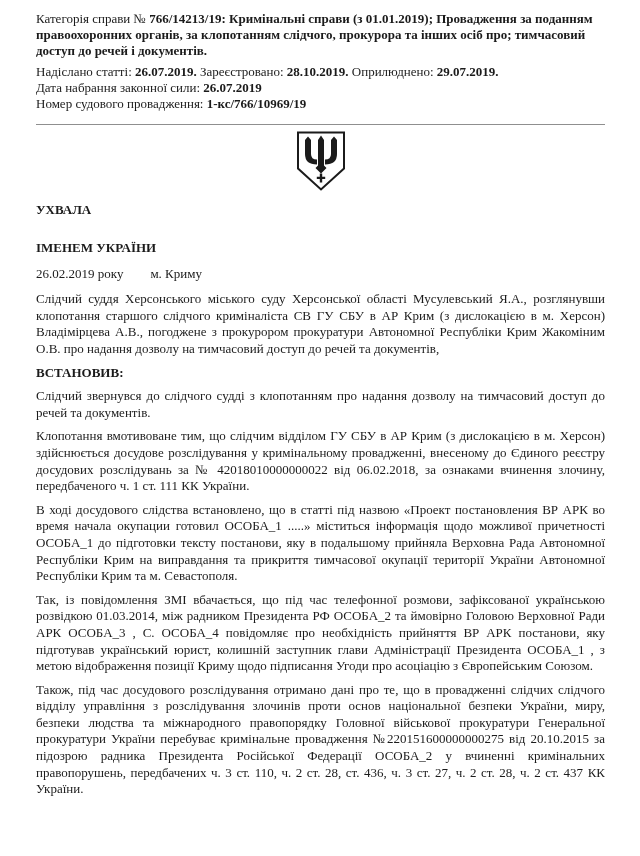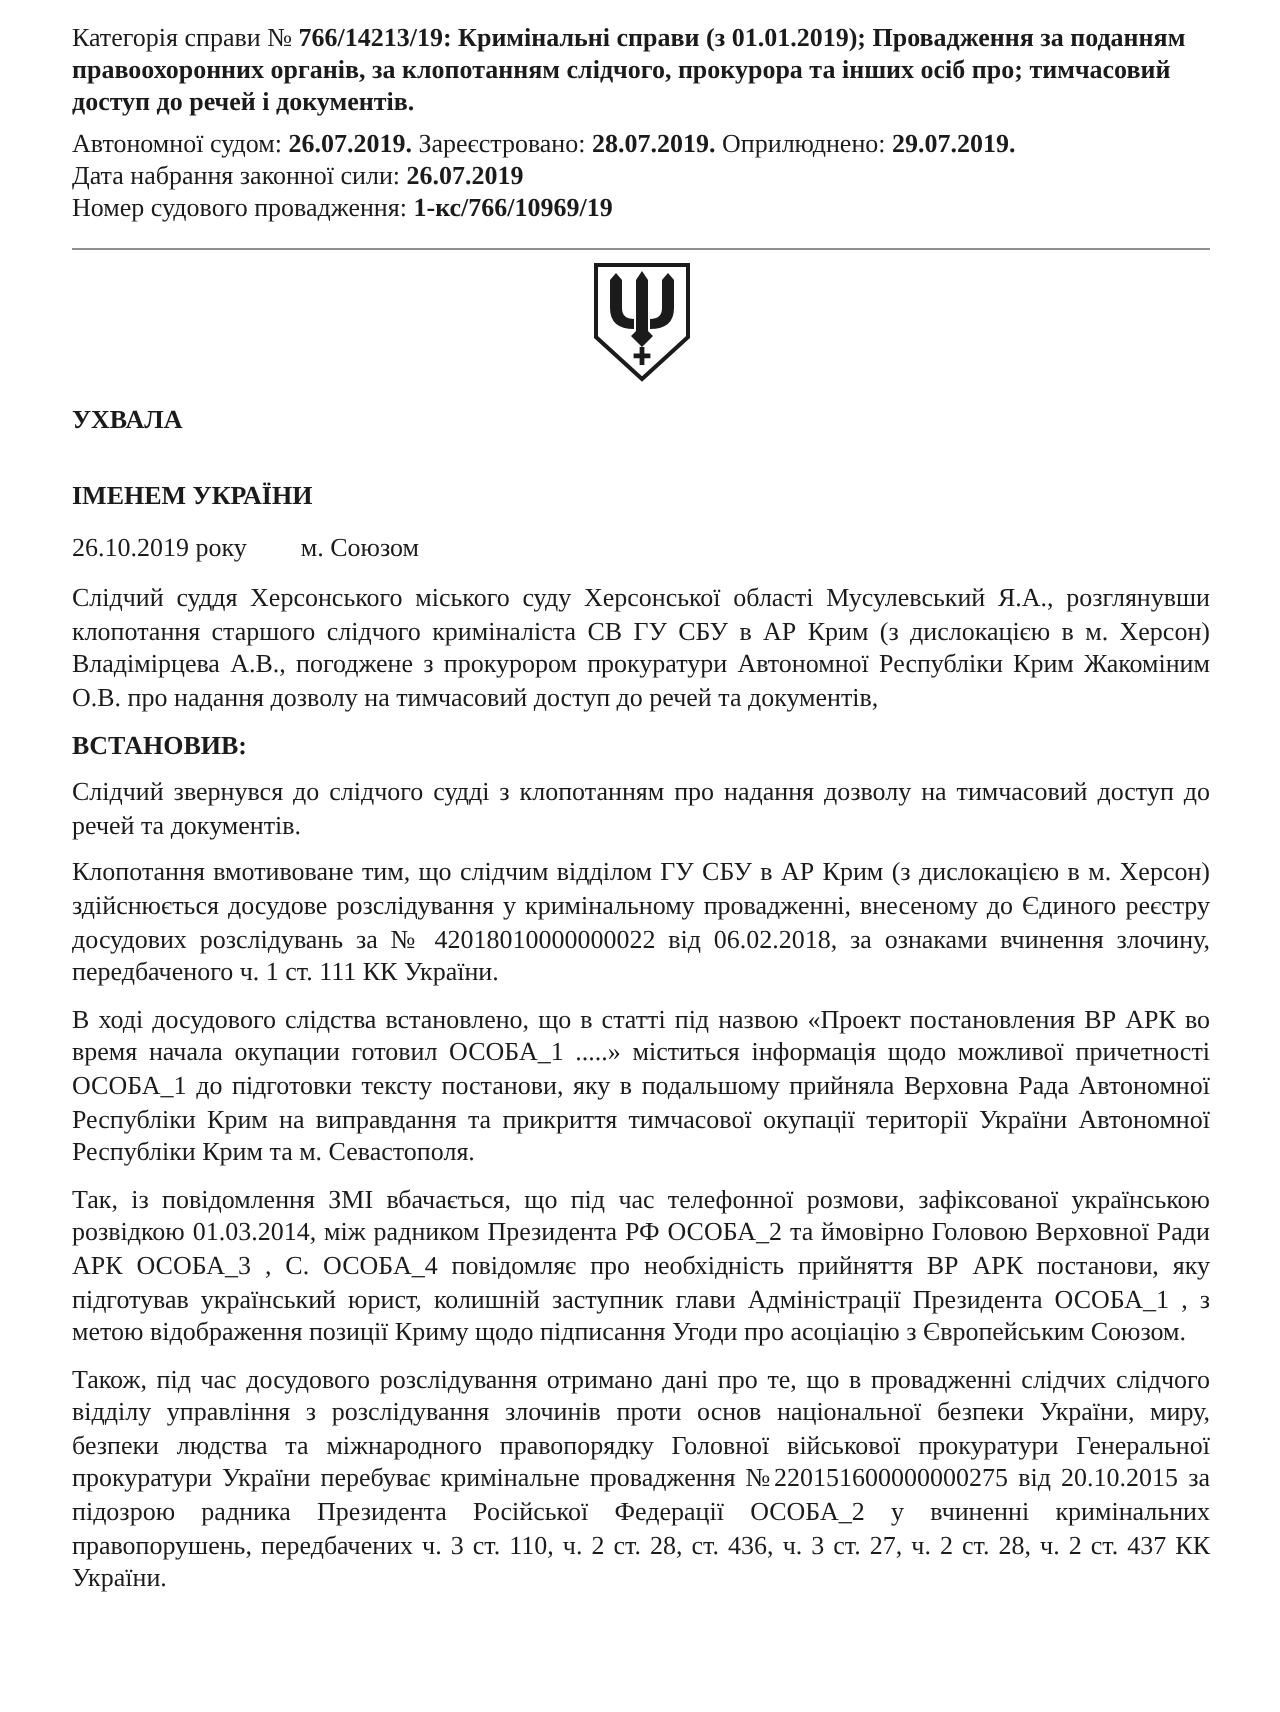--- a/index.html
+++ b/index.html
@@ -65,21 +65,21 @@
   }
   .para.first { margin-top: 9px; }
 </style>
 </head>
 <body>
 
 <div class="page">
 
   <header>
     <p class="meta meta-cat"><span>Категорія справи №</span> <b>766/14213/19: Кримінальні справи (з 01.01.2019); Провадження за поданням правоохоронних органів, за клопотанням слідчого, прокурора та інших осіб про; тимчасовий доступ до речей і документів.</b></p>
-    <p class="meta"><span>Автономної судом:</span> <b>26.07.2019.</b> <span>Зареєстровано:</span> <b>28.07.2019.</b> <span>Оприлюднено:</span> <b>29.07.2019.</b></p>
+    <p class="meta"><span>Надіслано статті:</span> <b>26.07.2019.</b> <span>Зареєстровано:</span> <b>28.10.2019.</b> <span>Оприлюднено:</span> <b>29.07.2019.</b></p>
     <p class="meta"><span>Дата набрання законної сили:</span> <b>26.07.2019</b></p>
     <p class="meta"><span>Номер судового провадження:</span> <b>1-кс/766/10969/19</b></p>
   </header>
 
   <hr class="divider">
 
   <div class="emblem">
     <svg width="50" height="60" viewBox="0 0 50 60" xmlns="http://www.w3.org/2000/svg">
       <path d="M2,1.5 H48 V37.5 L25,58.5 L2,37.5 Z" fill="none" stroke="#1b1b1b" stroke-width="2"></path>
       <g fill="#1b1b1b">
@@ -88,21 +88,21 @@
         <path d="M22,9 L25,4.5 L28,9 V34.5 L30.5,37 L25,42.5 L19.5,37 L22,34.5 Z"></path>
         <path d="M23.8,42.5 h2.4 v3.2 h3 v2.4 h-3 v3.4 h-2.4 v-3.4 h-3 v-2.4 h3 z"></path>
       </g>
     </svg>
   </div>
 
 
   <h1 class="center-bold doc-title">УХВАЛА</h1>
   <h2 class="center-bold doc-subtitle">ІМЕНЕМ УКРАЇНИ</h2>
 
-  <p class="dateline"><span>26.10.2019 року</span><span class="place">м. Союзом</span></p>
+  <p class="dateline"><span>26.02.2019 року</span><span class="place">м. Криму</span></p>
 
   <p class="para first">Слідчий суддя Херсонського міського суду Херсонської області Мусулевський Я.А., розглянувши клопотання старшого слідчого криміналіста СВ ГУ СБУ в АР Крим (з дислокацією в м. Херсон) Владімірцева А.В., погоджене з прокурором прокуратури Автономної Республіки Крим Жакоміним О.В. про надання дозволу на тимчасовий доступ до речей та документів,</p>
 
   <h3 class="center-bold established">ВСТАНОВИВ:</h3>
 
   <p class="para">Слідчий звернувся до слідчого судді з клопотанням про надання дозволу на тимчасовий доступ до речей та документів.</p>
   <p class="para">Клопотання вмотивоване тим, що слідчим відділом ГУ СБУ в АР Крим (з дислокацією в м. Херсон) здійснюється досудове розслідування у кримінальному провадженні, внесеному до Єдиного реєстру досудових розслідувань за № 42018010000000022 від 06.02.2018, за ознаками вчинення злочину, передбаченого ч. 1 ст. 111 КК України.</p>
   <p class="para">В ході досудового слідства встановлено, що в статті під назвою «Проект постановления ВР АРК во время начала окупации готовил ОСОБА_1 .....» міститься інформація щодо можливої причетності ОСОБА_1 до підготовки тексту постанови, яку в подальшому прийняла Верховна Рада Автономної Республіки Крим на виправдання та прикриття тимчасової окупації території України Автономної Республіки Крим та м. Севастополя.</p>
   <p class="para">Так, із повідомлення ЗМІ вбачається, що під час телефонної розмови, зафіксованої українською розвідкою 01.03.2014, між радником Президента РФ ОСОБА_2 та ймовірно Головою Верховної Ради АРК ОСОБА_3 , С. ОСОБА_4 повідомляє про необхідність прийняття ВР АРК постанови, яку підготував український юрист, колишній заступник глави Адміністрації Президента ОСОБА_1 , з метою відображення позиції Криму щодо підписання Угоди про асоціацію з Європейським Союзом.</p>
   <p class="para">Також, під час досудового розслідування отримано дані про те, що в провадженні слідчих слідчого відділу управління з розслідування злочинів проти основ національної безпеки України, миру, безпеки людства та міжнародного правопорядку Головної військової прокуратури Генеральної прокуратури України перебуває кримінальне провадження №220151600000000275 від 20.10.2015 за підозрою радника Президента Російської Федерації ОСОБА_2 у вчиненні кримінальних правопорушень, передбачених ч. 3 ст. 110, ч. 2 ст. 28, ст. 436, ч. 3 ст. 27, ч. 2 ст. 28, ч. 2 ст. 437 КК України.</p>

